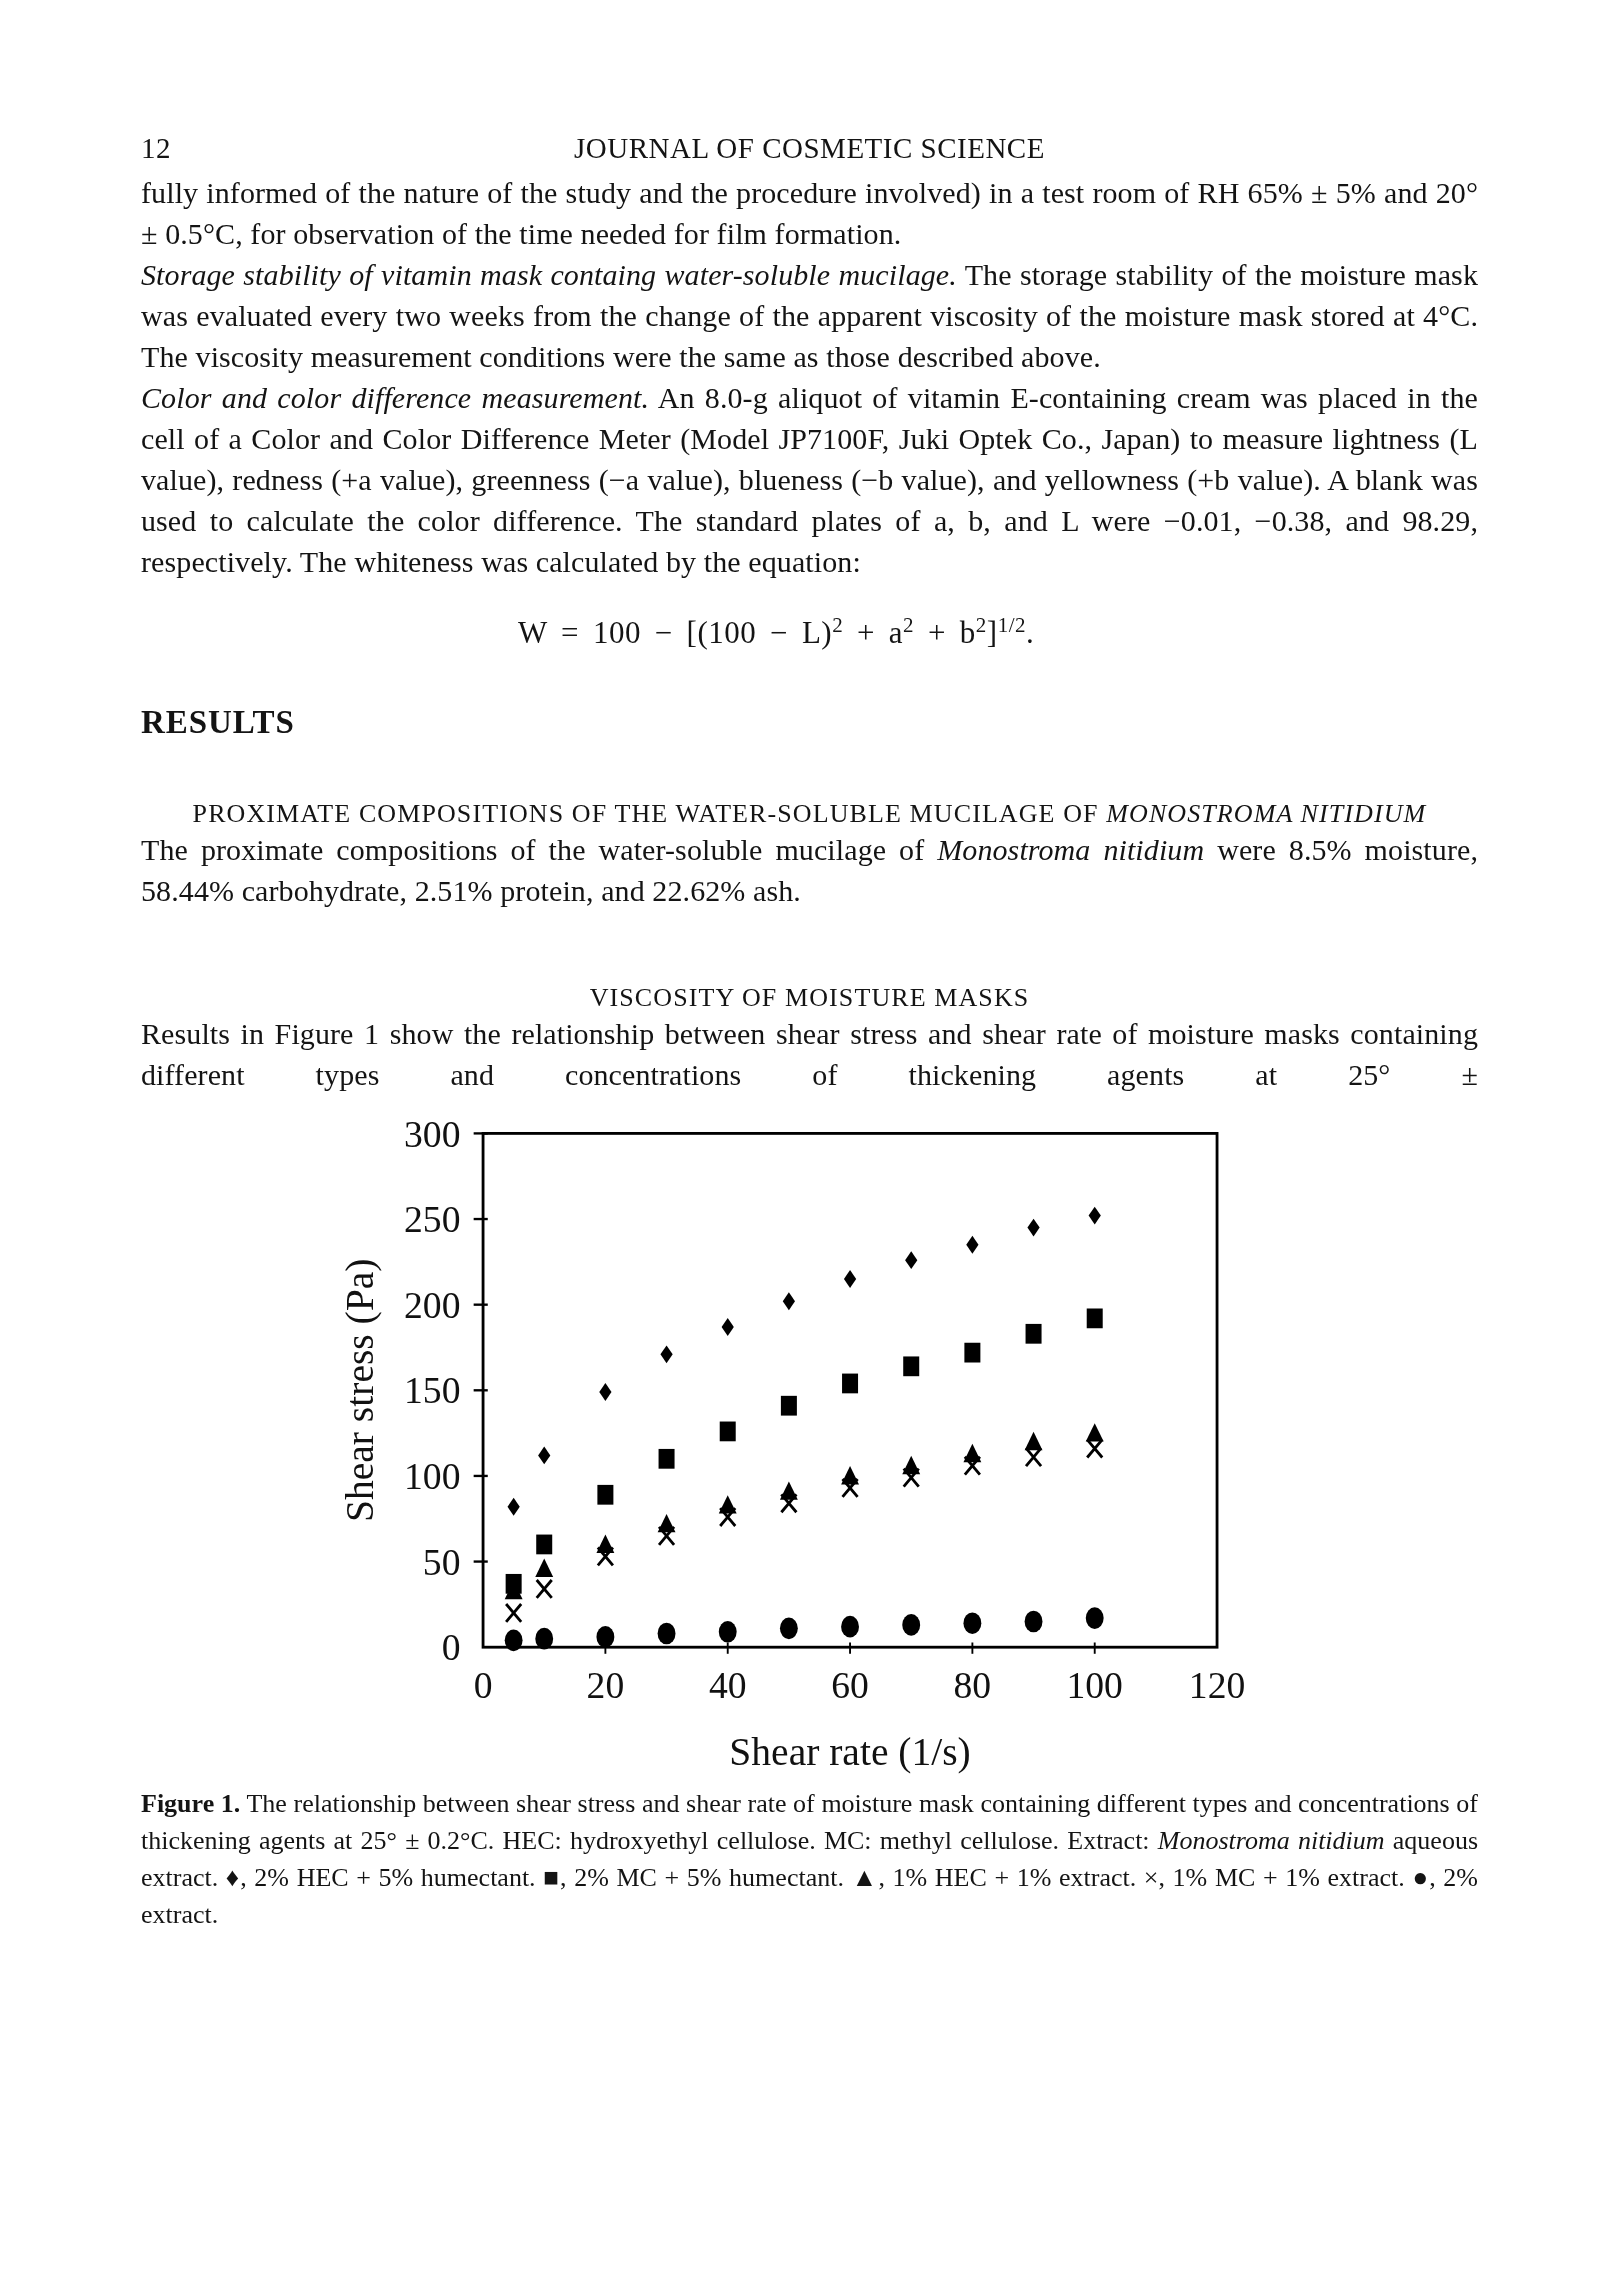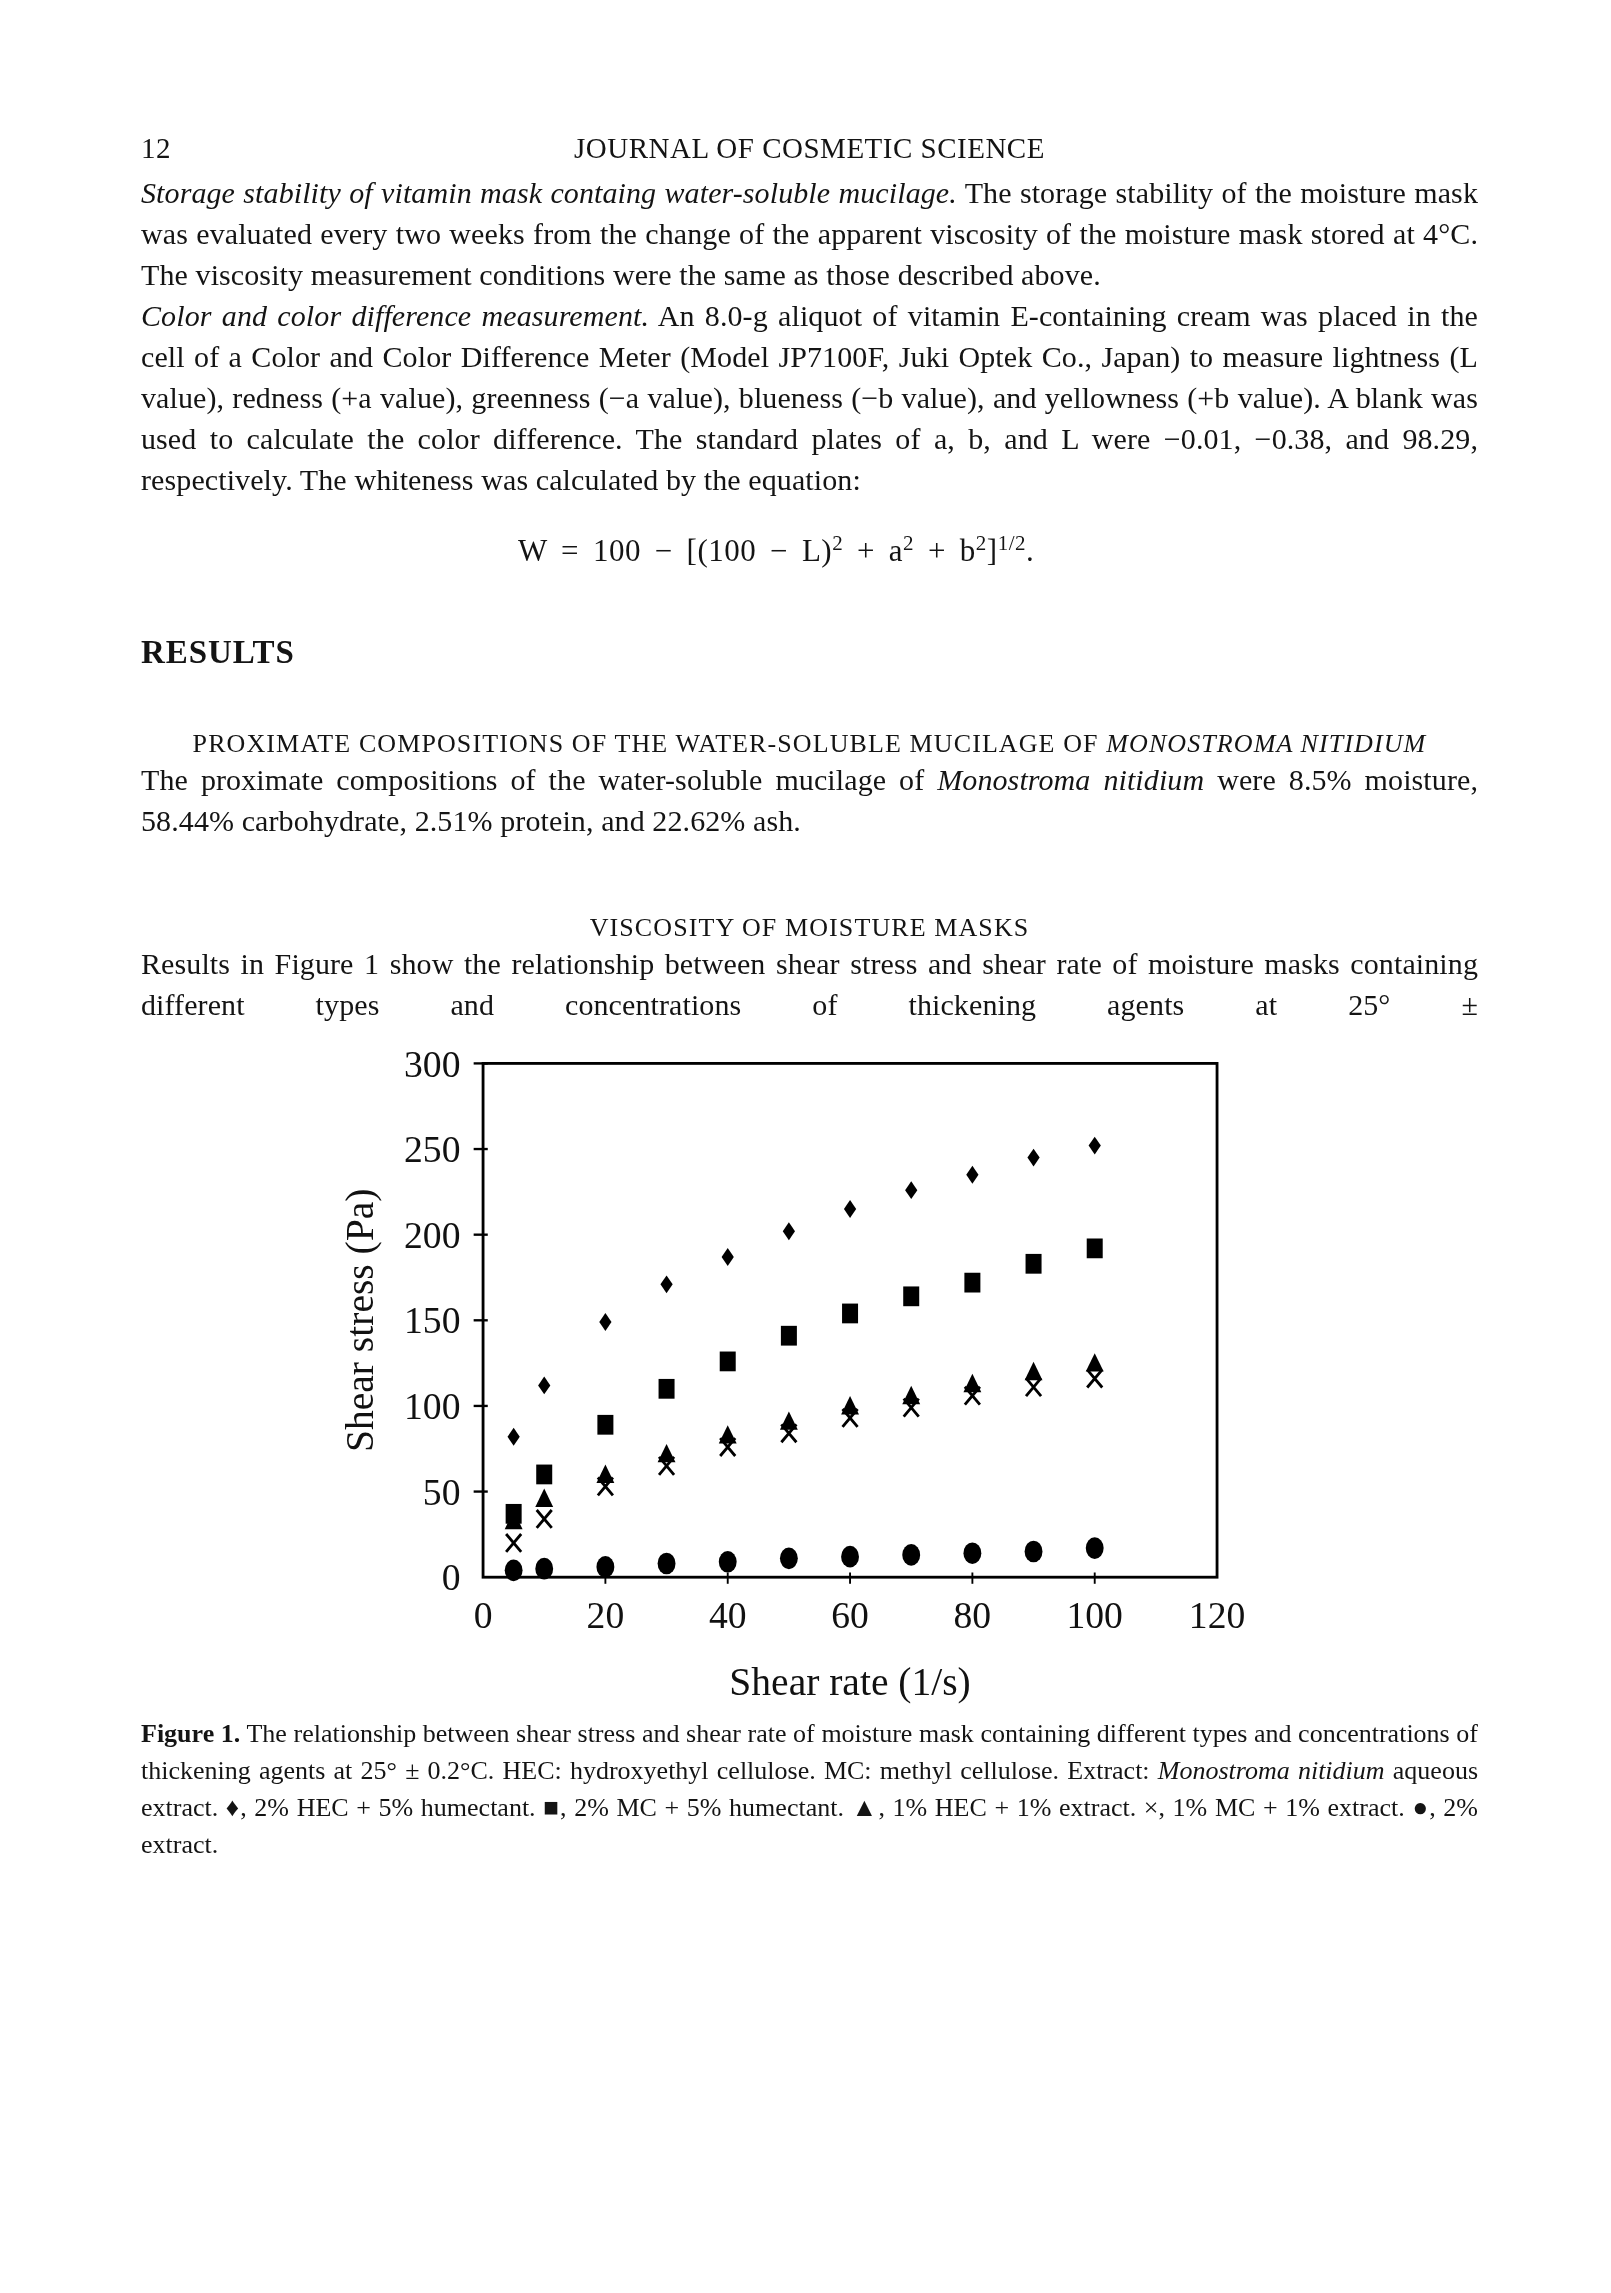--- a/index.html
+++ b/index.html
@@ -27,21 +27,21 @@
   .p1{margin-top:70px;}
   .p2{margin-top:13px;}
   .p3{margin-top:13px;}
   .lead-italic{font-style:italic;}
   .equation{
     margin-top:22.6px;margin-left:377px;font-size:31px;line-height:56px;
     letter-spacing:0.5px;word-spacing:5.6px;
   }
   .equation sup{font-size:21px;line-height:0;}
   .results-heading{
-    margin-top:55px;font-size:33px;letter-spacing:0.9px;font-weight:600;
+    margin-top:43px;font-size:33px;letter-spacing:0.9px;font-weight:600;
   }
   .subheading{
     font-size:26px;letter-spacing:1.1px;margin:0;text-align:center;
   }
   .sh1{margin-top:58px;}
   .sh2{margin-top:72px;}
   .after-sh{margin-top:38px;}
   .italic{font-style:italic;}
   .p5{text-align-last:justify;}
   .chart-block{
@@ -60,20 +60,21 @@
 <body>
 
 <div class="page">
   <div class="content">
 
     <div class="running-head">
       <span class="pagenum">12</span>
       <span class="jtitle">JOURNAL OF COSMETIC SCIENCE</span>
     </div>
 
+    <p class="body p1"><span>fully informed of the nature of the study and the procedure involved) in a test room of RH 65% ± 5% and 20° ± 0.5°C, for observation of the time needed for film formation.</span></p>
 
     <p class="body p2"><span class="lead-italic">Storage stability of vitamin mask containg water-soluble mucilage.</span><span> The storage stability of the moisture mask was evaluated every two weeks from the change of the apparent viscosity of the moisture mask stored at 4°C. The viscosity measurement conditions were the same as those described above.</span></p>
 
     <p class="body p3"><span class="lead-italic">Color and color difference measurement.</span><span> An 8.0-g aliquot of vitamin E-containing cream was placed in the cell of a Color and Color Difference Meter (Model JP7100F, Juki Optek Co., Japan) to measure lightness (L value), redness (+a value), greenness (−a value), blueness (−b value), and yellowness (+b value). A blank was used to calculate the color difference. The standard plates of a, b, and L were −0.01, −0.38, and 98.29, respectively. The whiteness was calculated by the equation:</span></p>
 
     <div class="equation"><span>W = 100 − [(100 − L)</span><sup><span>2</span></sup><span> + a</span><sup><span>2</span></sup><span> + b</span><sup><span>2</span></sup><span>]</span><sup><span>1/2</span></sup><span>.</span></div>
 
     <div class="results-heading">RESULTS</div>
 
     <p class="subheading sh1"><span>PROXIMATE COMPOSITIONS OF THE WATER-SOLUBLE MUCILAGE OF </span><span class="italic">MONOSTROMA NITIDIUM</span></p>

